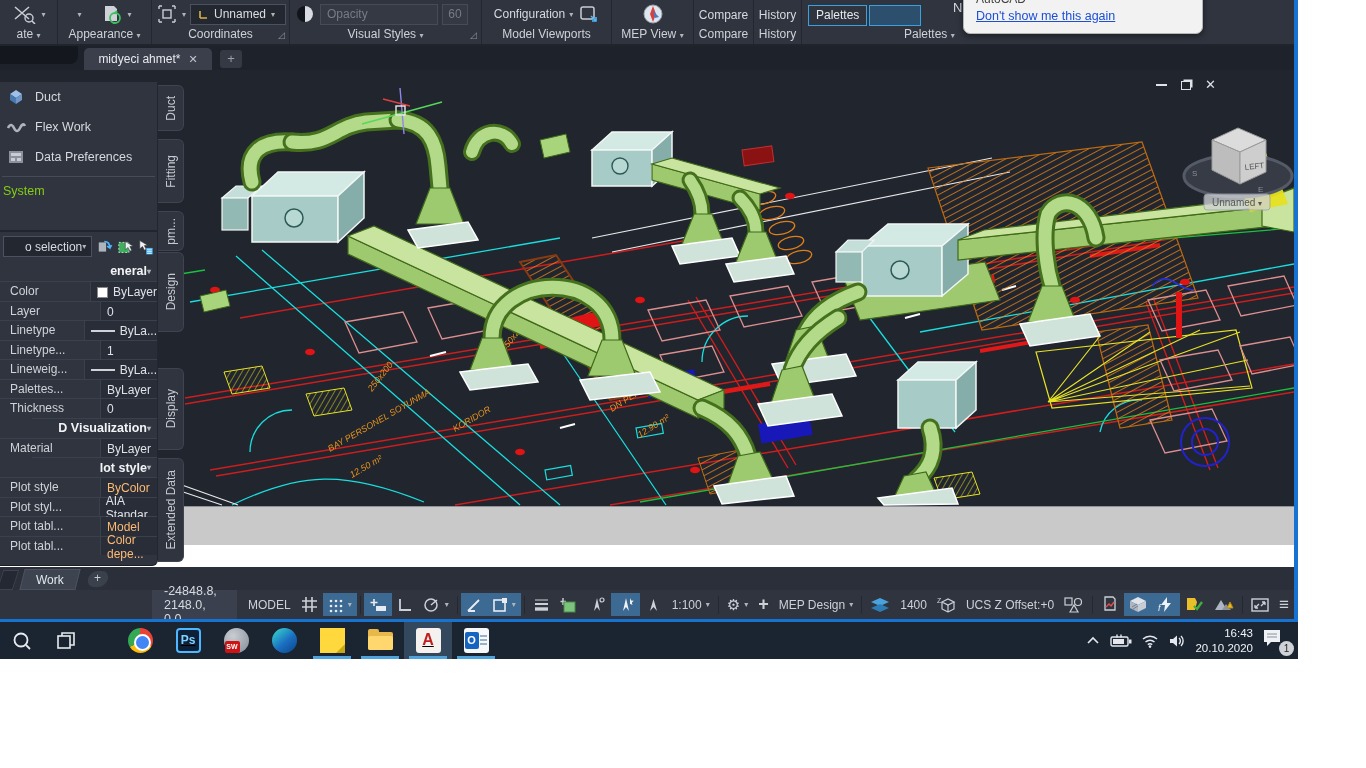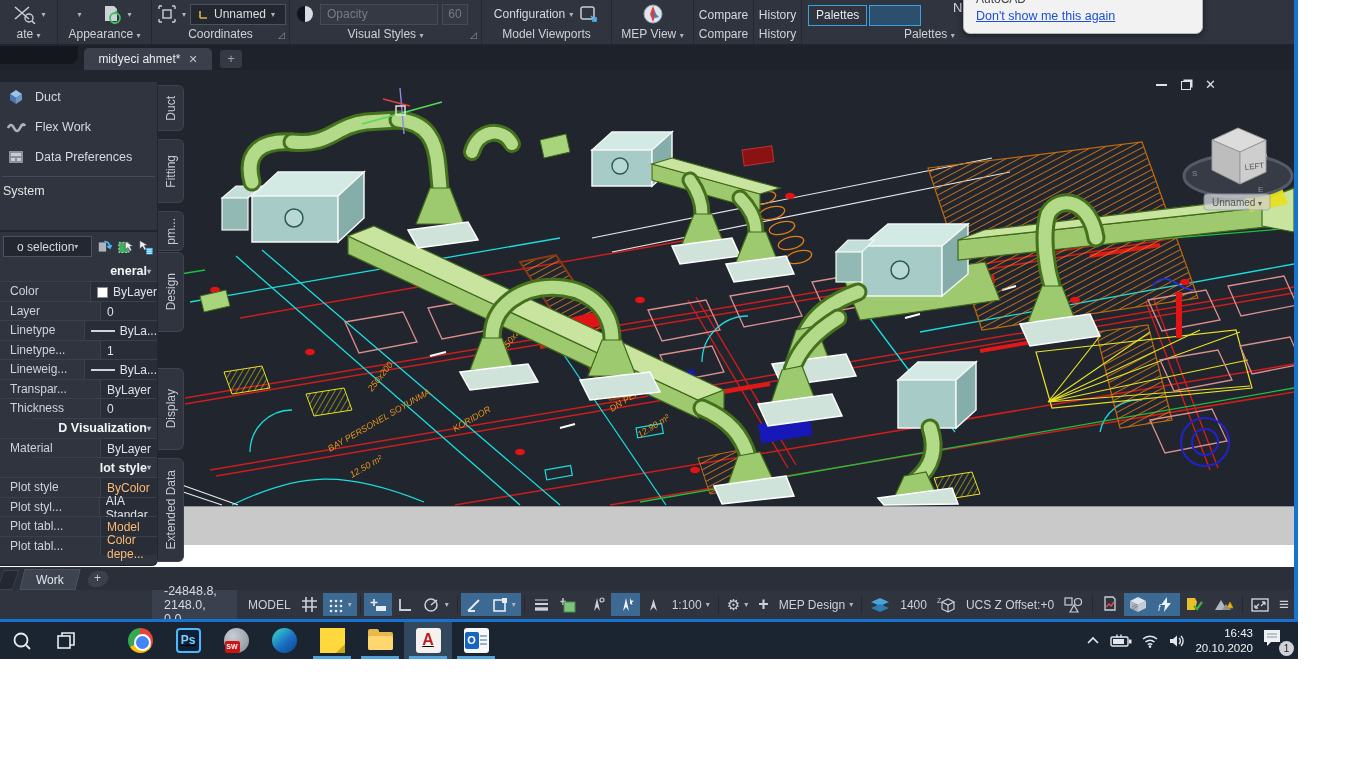--- a/index.html
+++ b/index.html
@@ -47,25 +47,25 @@
   .sb.on { background:#3c6a92; }
   .sbdiv { width:1px; height:18px; background:#242833; margin:0 3px; flex:0 0 auto; }
   .coordbox { background:#3a404d; height:29px; display:flex; align-items:center; padding:0 12px; margin-left:152px; font-size:12.5px; color:#d6dae0; }
   .sicon { display:block; }
   .sb .tcaret { font-size:8px; color:#aeb4bc; margin-left:2px; }
 
   
   .toolpal { position:absolute; left:0; top:82px; width:158px; height:148px; background:#2f343e; border-right:1px solid #222630; z-index:3; }
   .titem { display:flex; align-items:center; gap:9px; height:30px; padding-left:6px; color:#d6d9de; font-size:12.5px; }
   .tsep { border-top:1px solid #454b57; margin:4px 2px 2px 2px; }
-  .tsec { color:#e5e5e5; font-size:12.5px; padding:5px 0 0 3px; }
+  .tsec { color:#84cc16; font-size:12.5px; padding:5px 0 0 3px; }
 
   .proppal { position:absolute; left:0; top:232px; width:158px; height:334px; background:#2f343e; border-right:1px solid #222630; border-bottom:1px solid #1a1d24; border-radius:0 0 6px 0; z-index:3; }
   .phead { display:flex; align-items:center; gap:4px; padding:4px 3px; }
-  .psel { width:96px; height:21px; background:#232830; border:1px solid #4a5160; color:#d6dae0; font-size:12px; display:flex; align-items:center; justify-content:center; padding:0 5px; }
+  .psel { width:96px; height:21px; background:#232830; border:1px solid #4a5160; color:#d6dae0; font-size:12px; display:flex; align-items:center; justify-content:flex-end; padding:0 5px; }
   .psecthead { display:flex; align-items:center; justify-content:flex-end; height:20px; padding:0 6px 0 2px; color:#f2f4f7; font-weight:bold; font-size:12.5px;margin-left:32px; }
   .prow { display:flex; height:19.5px; border-top:1px solid #3a404c; font-size:12px;gap:8px; }
   .prow .pl { width:92px; color:#cfd3d9; padding:2px 0 0 10px; background:#2f343e; }
   .prow .pv { flex:1; color:#dfe2e7; background:#282d37; border-left:1px solid #3a404c; padding:2px 0 0 6px; display:flex; align-items:center; gap:5px; }
   .prow .pv.mut { color:#fdba74; }
   .swatch { width:11px; height:11px; background:#ffffff; border:1px solid #888; display:inline-block; }
   .lglyph { display:inline-block; width:24px; height:2px; background:#cfd3d9; }
 
   .vtabs { position:absolute; left:158px; width:26px; z-index:3; }
   .vtab { background:#2f343e; border:1px solid #3e4450; border-left:none; border-radius:0 6px 6px 0; color:#c6cad1; font-size:12px; display:flex; align-items:center; justify-content:center; margin-bottom:8px; }
@@ -708,21 +708,21 @@
         <div class="pv">1</div>
       </div>
     <div class="prow">
         <div class="pl">Lineweig...</div>
         <div class="pv">
           <span class="lglyph"></span>
           <span>ByLa...</span>
         </div>
       </div>
     <div class="prow">
-        <div class="pl">Transpar...</div>
+        <div class="pl">Palettes...</div>
         <div class="pv">ByLayer</div>
       </div>
     <div class="prow">
         <div class="pl">Thickness</div>
         <div class="pv">0</div>
       </div>
     <div class="psecthead" style="border-top:1px solid #3a404c">
         <span>D Visualization</span>
         <span class="caret">▾</span>
       </div>

